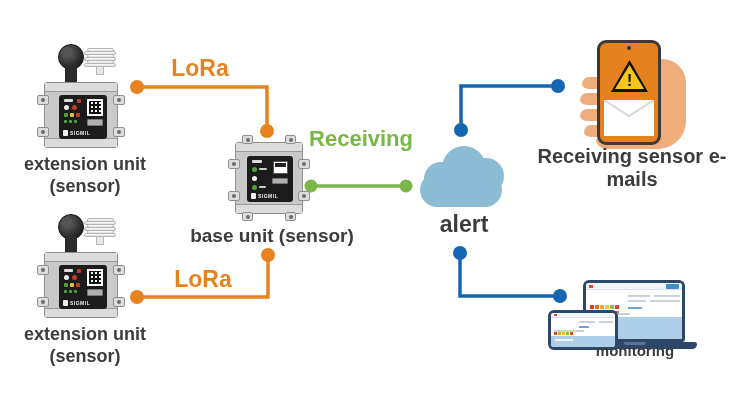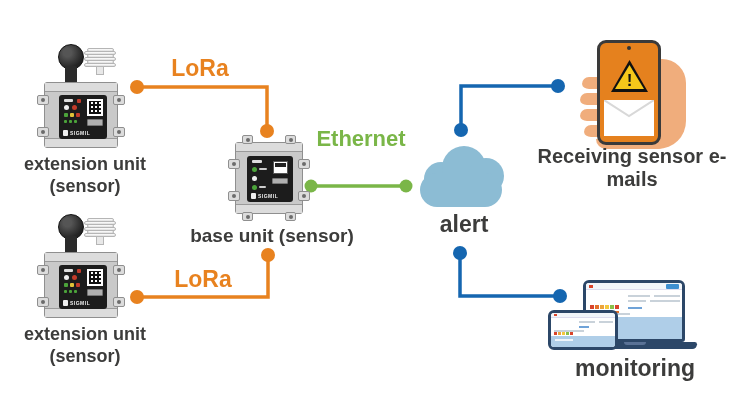--- a/index.html
+++ b/index.html
@@ -116,21 +116,21 @@
     <g>
       <polyline class="wire b" points="460,253 460,296 560,296"></polyline>
       <circle class="dot b" cx="460" cy="253" r="7"></circle>
       <circle class="dot b" cx="560" cy="296" r="7"></circle>
     </g>
   </svg>
 
   <div class="lbl link-o abs" style="left:150px;top:55px;width:100px">LoRa</div>
   <div class="lbl link-o abs" style="left:153px;top:266px;width:100px">LoRa</div>
   <div class="lbl link-g abs" style="left:306px;top:127px;width:110px">
-    <div>Ethernet</div>
+    <div>Receiving</div>
   </div>
 
   <div class="device" style="left:34px;top:38px;width:92px;height:112px">
     <div class="ball" style="left:24px;top:6px"></div>
     <div class="stem" style="left:31px;top:28px;width:12px;height:18px"></div>
     <div class="shield" style="left:50px;top:11px;width:32px">
       <div class="slat w2"></div>
         <div class="slat w1"></div>
         <div class="slat w2"></div>
       <div class="slat w1"></div>
@@ -307,15 +307,15 @@
       </div>
       <div class="tline" style="left:28px;top:8px;width:16px"></div>
       <div class="tline" style="left:48px;top:8px;width:14px"></div>
       <div class="bline" style="left:28px;top:13px;width:10px"></div>
       <div class="tline" style="left:3px;top:17px;width:30px"></div>
       <div class="dash-foot" style="height:11px">
         <div class="fl" style="left:4px;top:3px;width:18px"></div>
       </div>
     </div>
   </div>
-  <div class="lbl abs" style="left:555px;top:355px;width:160px;font-size:23px">monitoring</div>
+  <div class="lbl abs" style="left:555px;top:342px;width:160px;font-size:15px">monitoring</div>
 
 </div>
 
 </body></html>

